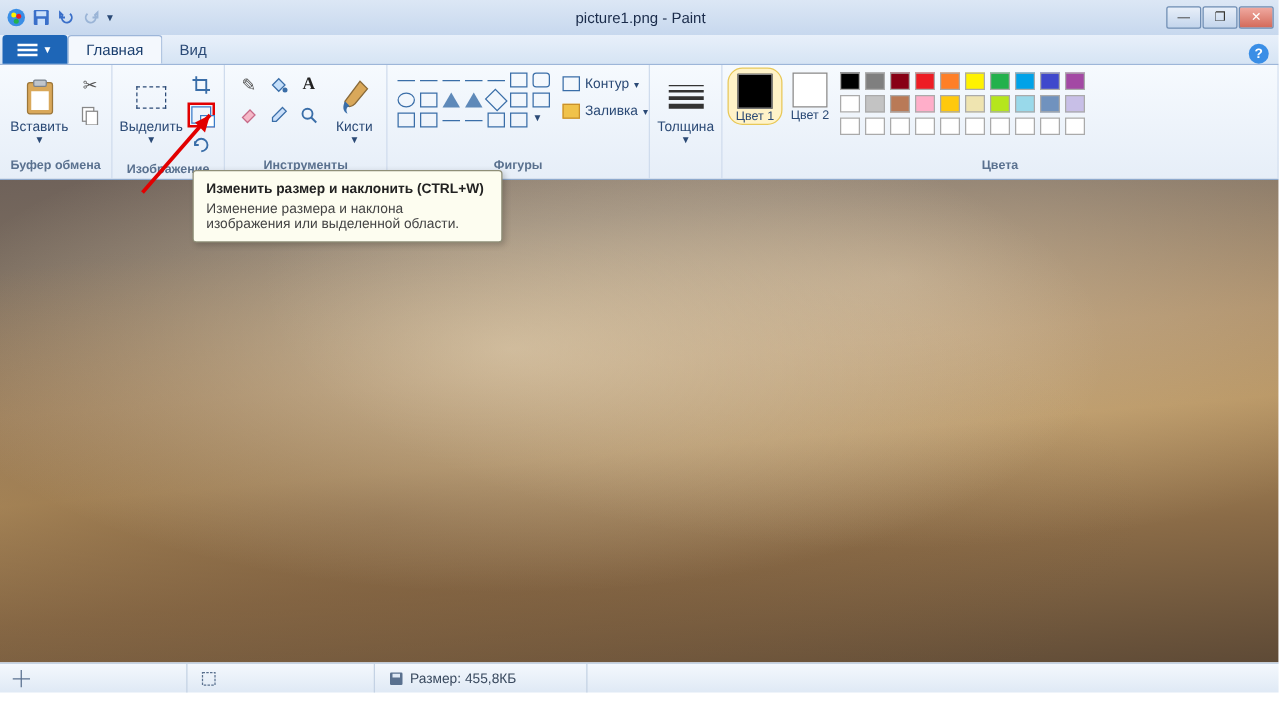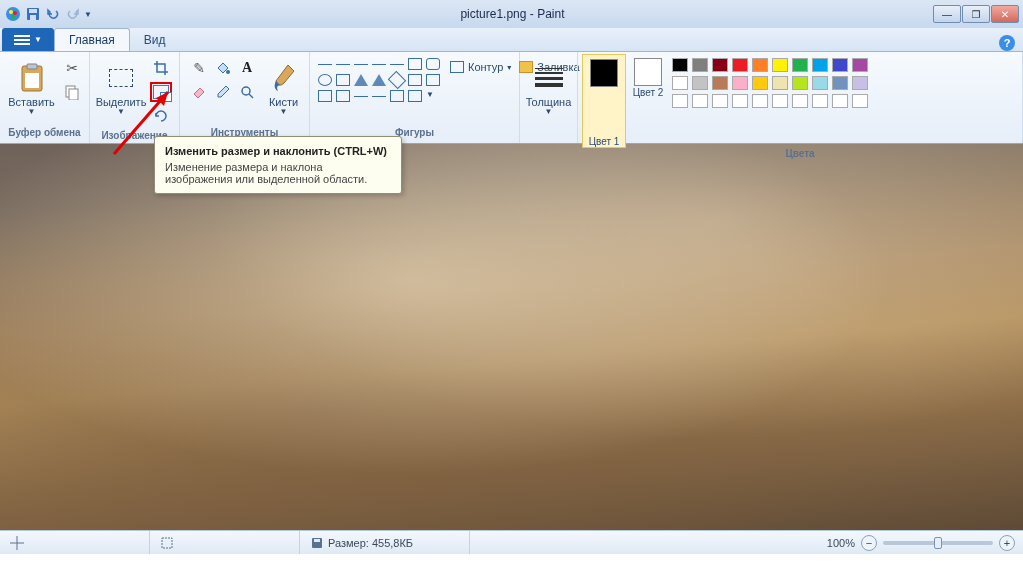--- a/index.html
+++ b/index.html
@@ -59,21 +59,21 @@
 .of-ico.fill { background: #f0c24a; border-color: #c9902b; }
 
 
 .thick-lines { width: 28px; display: flex; flex-direction: column; gap: 3px; }
 .thick-lines span { height: 1px; background: #333; }
 .thick-lines span:nth-child(2){height:2px;} .thick-lines span:nth-child(3){height:3px;} .thick-lines span:nth-child(4){height:4px;}
 
 
 .color-cell { display: flex; flex-direction: column; align-items: center; width: 44px; font-size: 10px; color: #2b4a76; text-align: center; line-height: 1; padding-top: 4px; }
 .color-cell .sw { width: 28px; height: 28px; border: 1px solid #888; margin-bottom: 2px; }
-.color-cell.sel { background: #fff3c8; border: 1px solid #e8c858; border-radius: 0; gap: 48px; }
+.color-cell.sel { background: #fff3c8; border: 1px solid #e8c858; border-radius: 12px; }
 .palette { display: grid; grid-template-columns: repeat(10, 18px); grid-template-rows: repeat(3, 16px); gap: 2px; padding: 4px 2px; }
 .pal { width: 16px; height: 14px; border: 1px solid #aaa; }
 .edit-colors { display: flex; flex-direction: column; align-items: center; width: 64px; font-size: 10px; color: #2b4a76; text-align: center; line-height: 1.1; padding-top: 4px; }
 .rainbow { width: 28px; height: 24px; background: linear-gradient(90deg,#f33,#fc3,#3c3,#3cf,#33f,#c3c); border: 1px solid #888; margin-bottom: 2px; }
 
 
 .tooltip { position: absolute; left: 154px; top: 136px; width: 248px; background: #fdfdf0; border: 1px solid #8f8f78; border-radius: 3px; padding: 8px 10px; font-size: 11px; color: #444; box-shadow: 2px 2px 5px rgba(0,0,0,0.2); z-index: 10; }
 .tooltip .tt-title { font-weight: bold; color: #222; margin-bottom: 4px; }
 
 
@@ -272,21 +272,21 @@
           <div class="shape"></div>
           <div class="shape"></div>
         <div class="shape"></div>
           <div class="shape"></div>
           <div class="shape diag"></div>
           <div class="shape diag"></div>
           <div class="shape"></div>
           <div class="shape"></div>
           <div class="shape drop-arrow" style="border:none;">▼</div>
       </div>
-      <div style="display:flex;flex-direction:row;padding-top:2px;">
+      <div style="display:flex;flex-direction:column;padding-top:2px;">
         <div class="of-row">
             <div class="of-ico"></div>
             <span>Контур</span>
             <span class="drop-arrow">▾</span>
           </div>
         <div class="of-row">
             <div class="of-ico fill"></div>
             <span>Заливка</span>
             <span class="drop-arrow">▾</span>
           </div>
@@ -376,28 +376,20 @@
         <rect x="2" y="2" width="10" height="10" fill="none" stroke="#5a718f" stroke-dasharray="2 1"></rect>
       </svg>
   </div>
   <div class="status-sec" style="width:170px;">
     <svg width="14" height="14" viewBox="0 0 14 14">
         <rect x="2" y="2" width="10" height="10" fill="#5a718f" rx="1"></rect>
         <rect x="4" y="3" width="6" height="3" fill="#dfe9f5"></rect>
       </svg>
     <span>Размер: 455,8КБ</span>
   </div>
-  <div class="zoom">
-    <span>100%</span>
-    <div class="zoom-btn">−</div>
-    <div class="zoom-track">
-        <div class="zoom-thumb"></div>
-      </div>
-    <div class="zoom-btn">+</div>
-  </div>
 </div>
 
 <div class="tooltip">
   <div class="tt-title">Изменить размер и наклонить (CTRL+W)</div>
   <div>Изменение размера и наклона изображения или выделенной области.</div>
 </div>
 
 <svg class="arrow" viewBox="0 0 80 80">
   <line x1="8" y1="72" x2="62" y2="10" stroke="#e20000" stroke-width="3"></line>
   <polygon points="62,10 50,16 58,24" fill="#e20000"></polygon>

